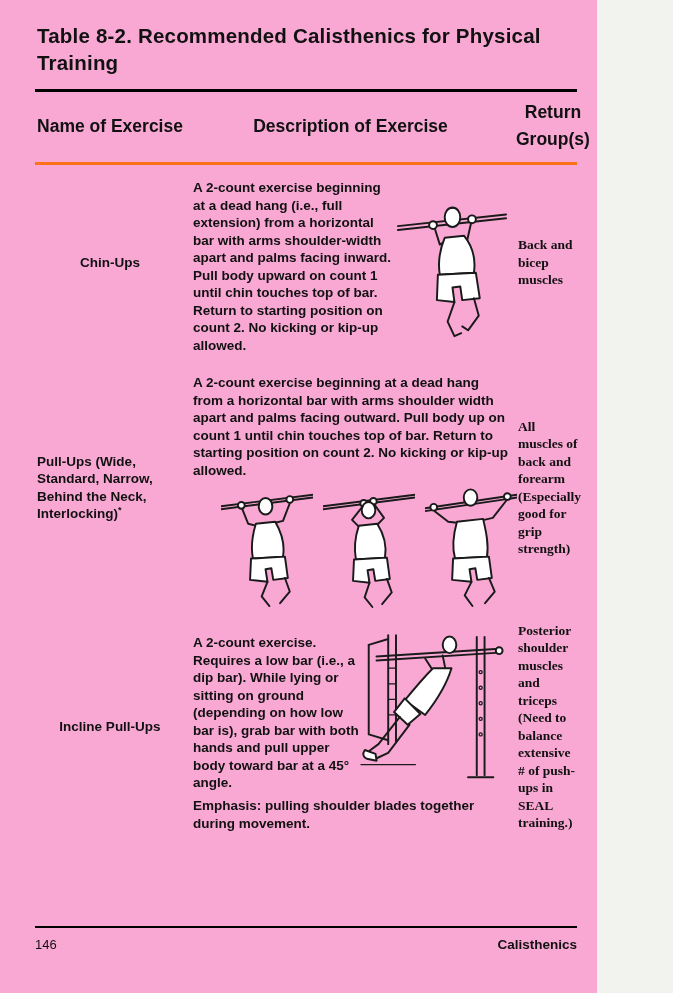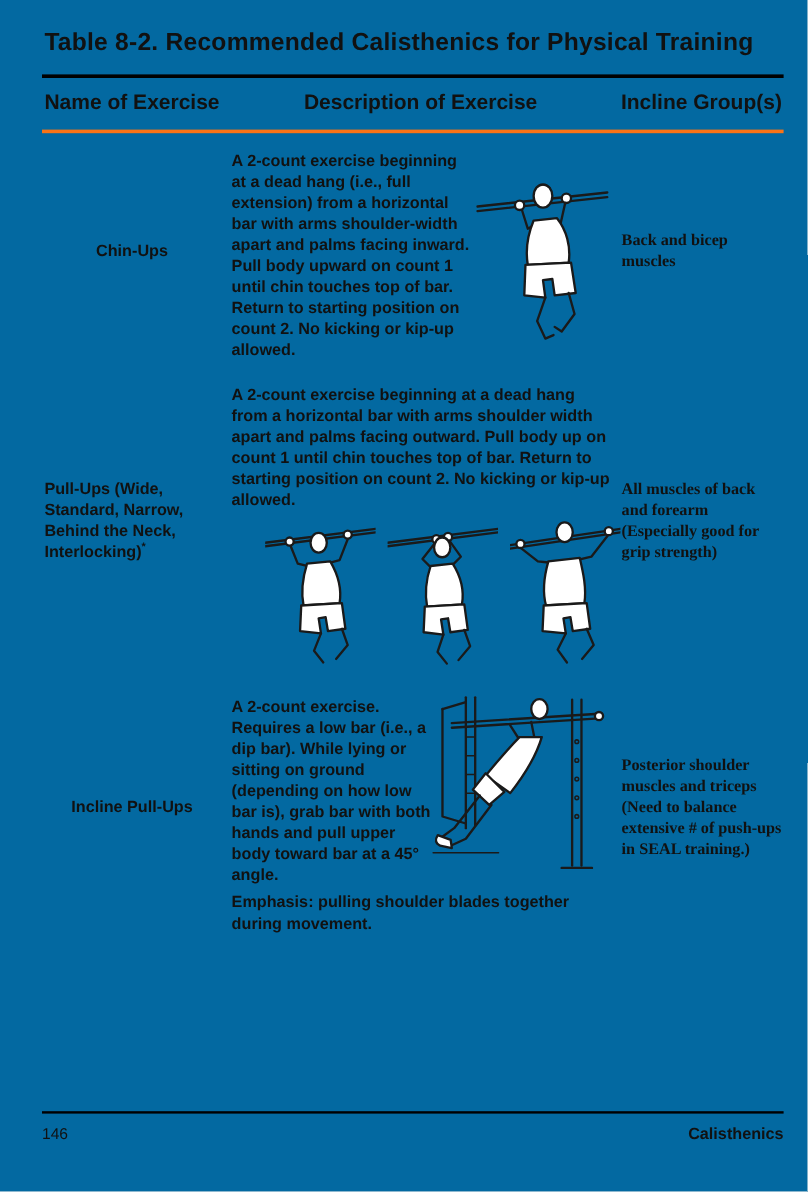--- a/index.html
+++ b/index.html
@@ -1,19 +1,19 @@
 <!DOCTYPE html>
 <html><head>
 <meta charset="utf-8">
 <style>
   * { margin:0; padding:0; box-sizing:border-box; }
   html,body { width:673px; height:993px; background:#f2f2ee; }
   body { font-family:"Liberation Sans", sans-serif; color:#111; }
   .page {
-    position:relative; width:673px; height:993px; background:#0369a1;
+    position:relative; width:597px; height:993px; background:#f9a8d4;
     overflow:hidden;
   }
   .title {
     margin:22px 20px 0 37px; max-width:600px;
     font-size:20.5px; line-height:27px; font-weight:bold; letter-spacing:0.2px;
   }
   .tbl { margin:13px 20px 0 35px; }
   .thead {
     border-top:3px solid #000; border-bottom:3px solid #f97316;
     display:grid; grid-template-columns:150px 315px 1fr; column-gap:8px;
@@ -60,21 +60,21 @@
 
 <div class="page">
 
   <h1 class="title">Table 8-2. Recommended Calisthenics for Physical Training</h1>
 
   <div class="tbl">
 
     <div class="thead">
       <div class="th">Name of Exercise</div>
       <div class="th">Description of Exercise</div>
-      <div class="th">Incline Group(s)</div>
+      <div class="th">Return Group(s)</div>
     </div>
 
     <div class="row">
       <div class="cell name-cell">
         <span>Chin-Ups</span>
       </div>
       <div class="cell desc-cell">
         <div class="desc-flex">
           <p class="desc-narrow-1">A 2-count exercise beginning at a dead hang (i.e., full extension) from a horizontal bar with arms shoulder-width apart and palms facing inward. Pull body upward on count 1 until chin touches top of bar. Return to starting position on count 2. No kicking or kip-up allowed.</p>
           <svg class="fig" width="112" height="152" viewBox="0 0 115 152">

